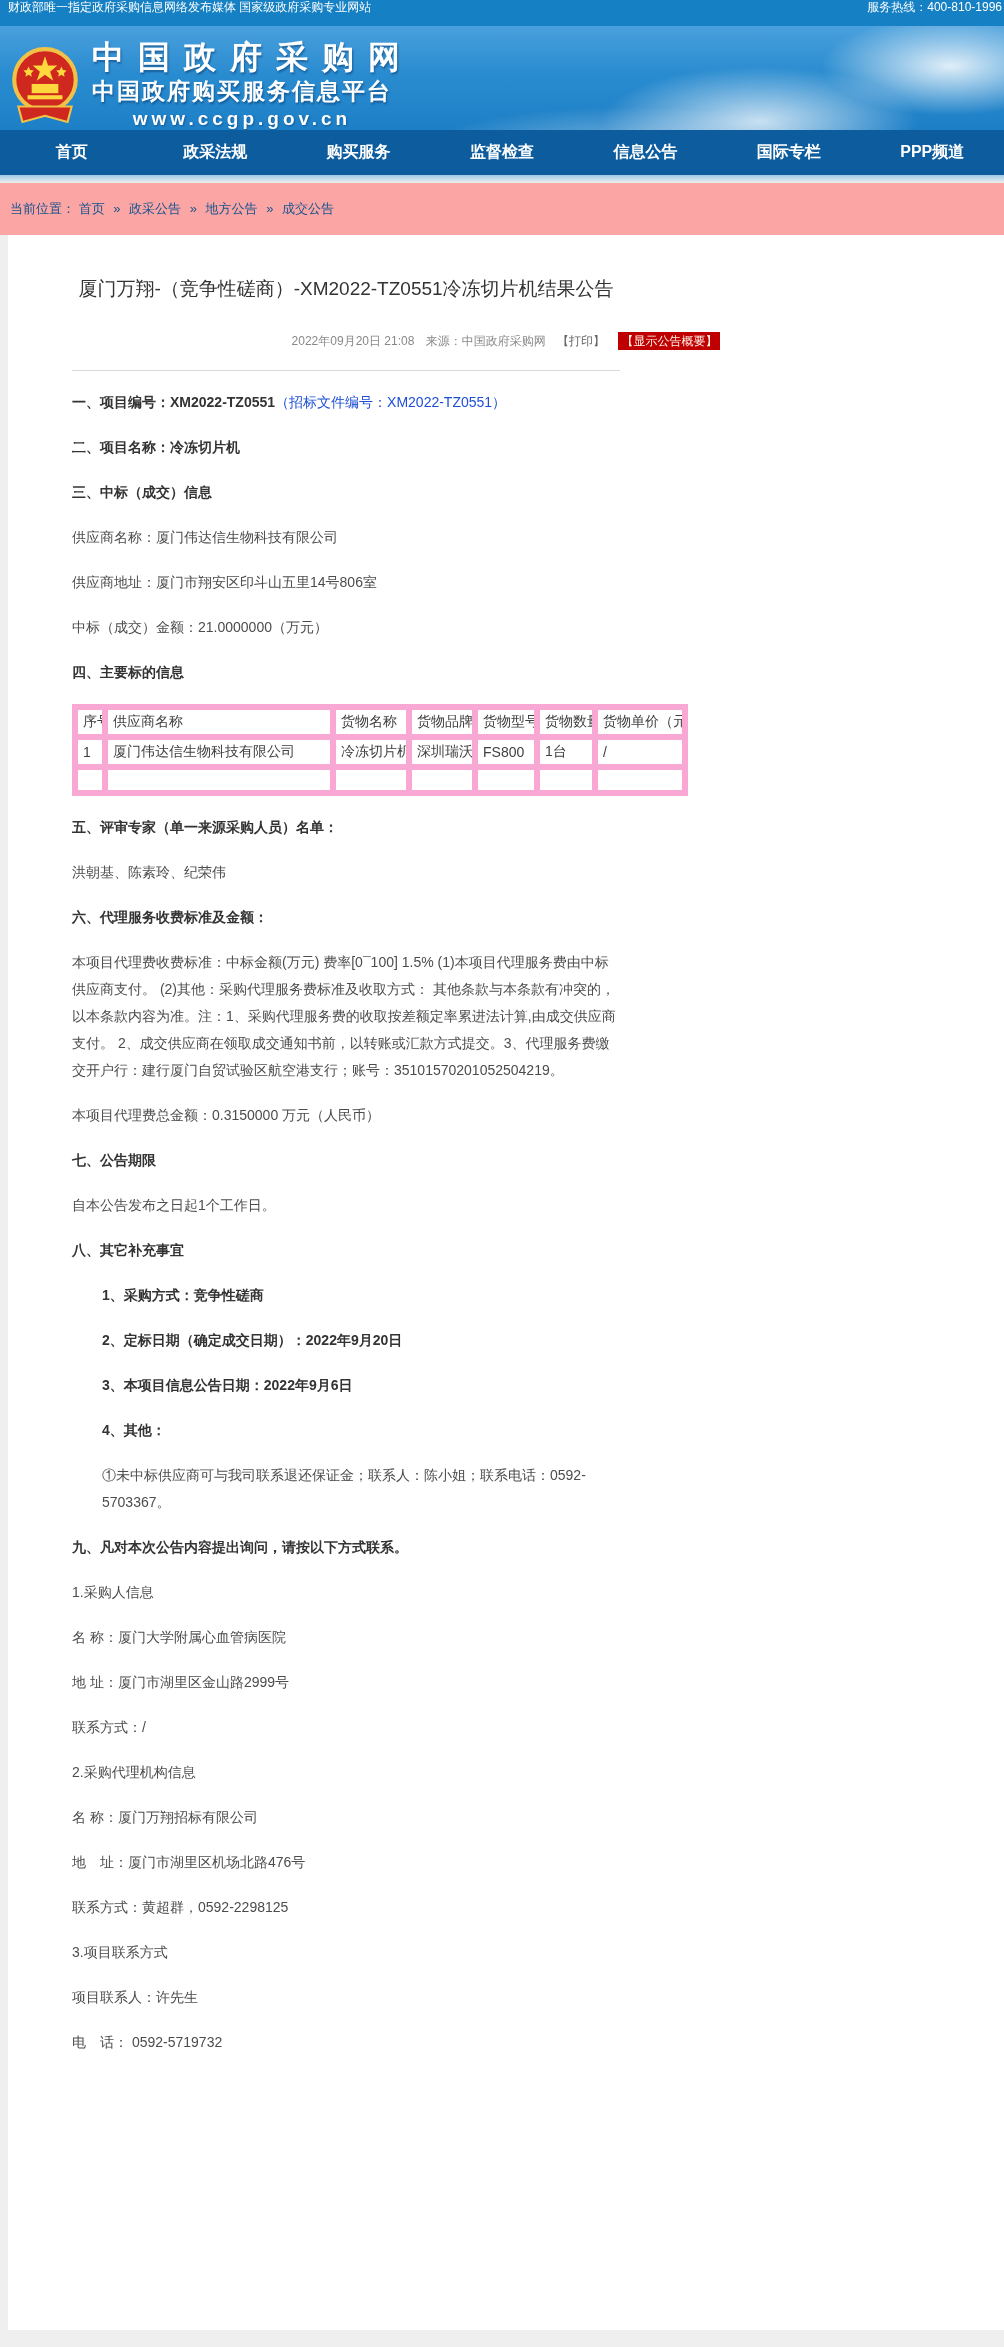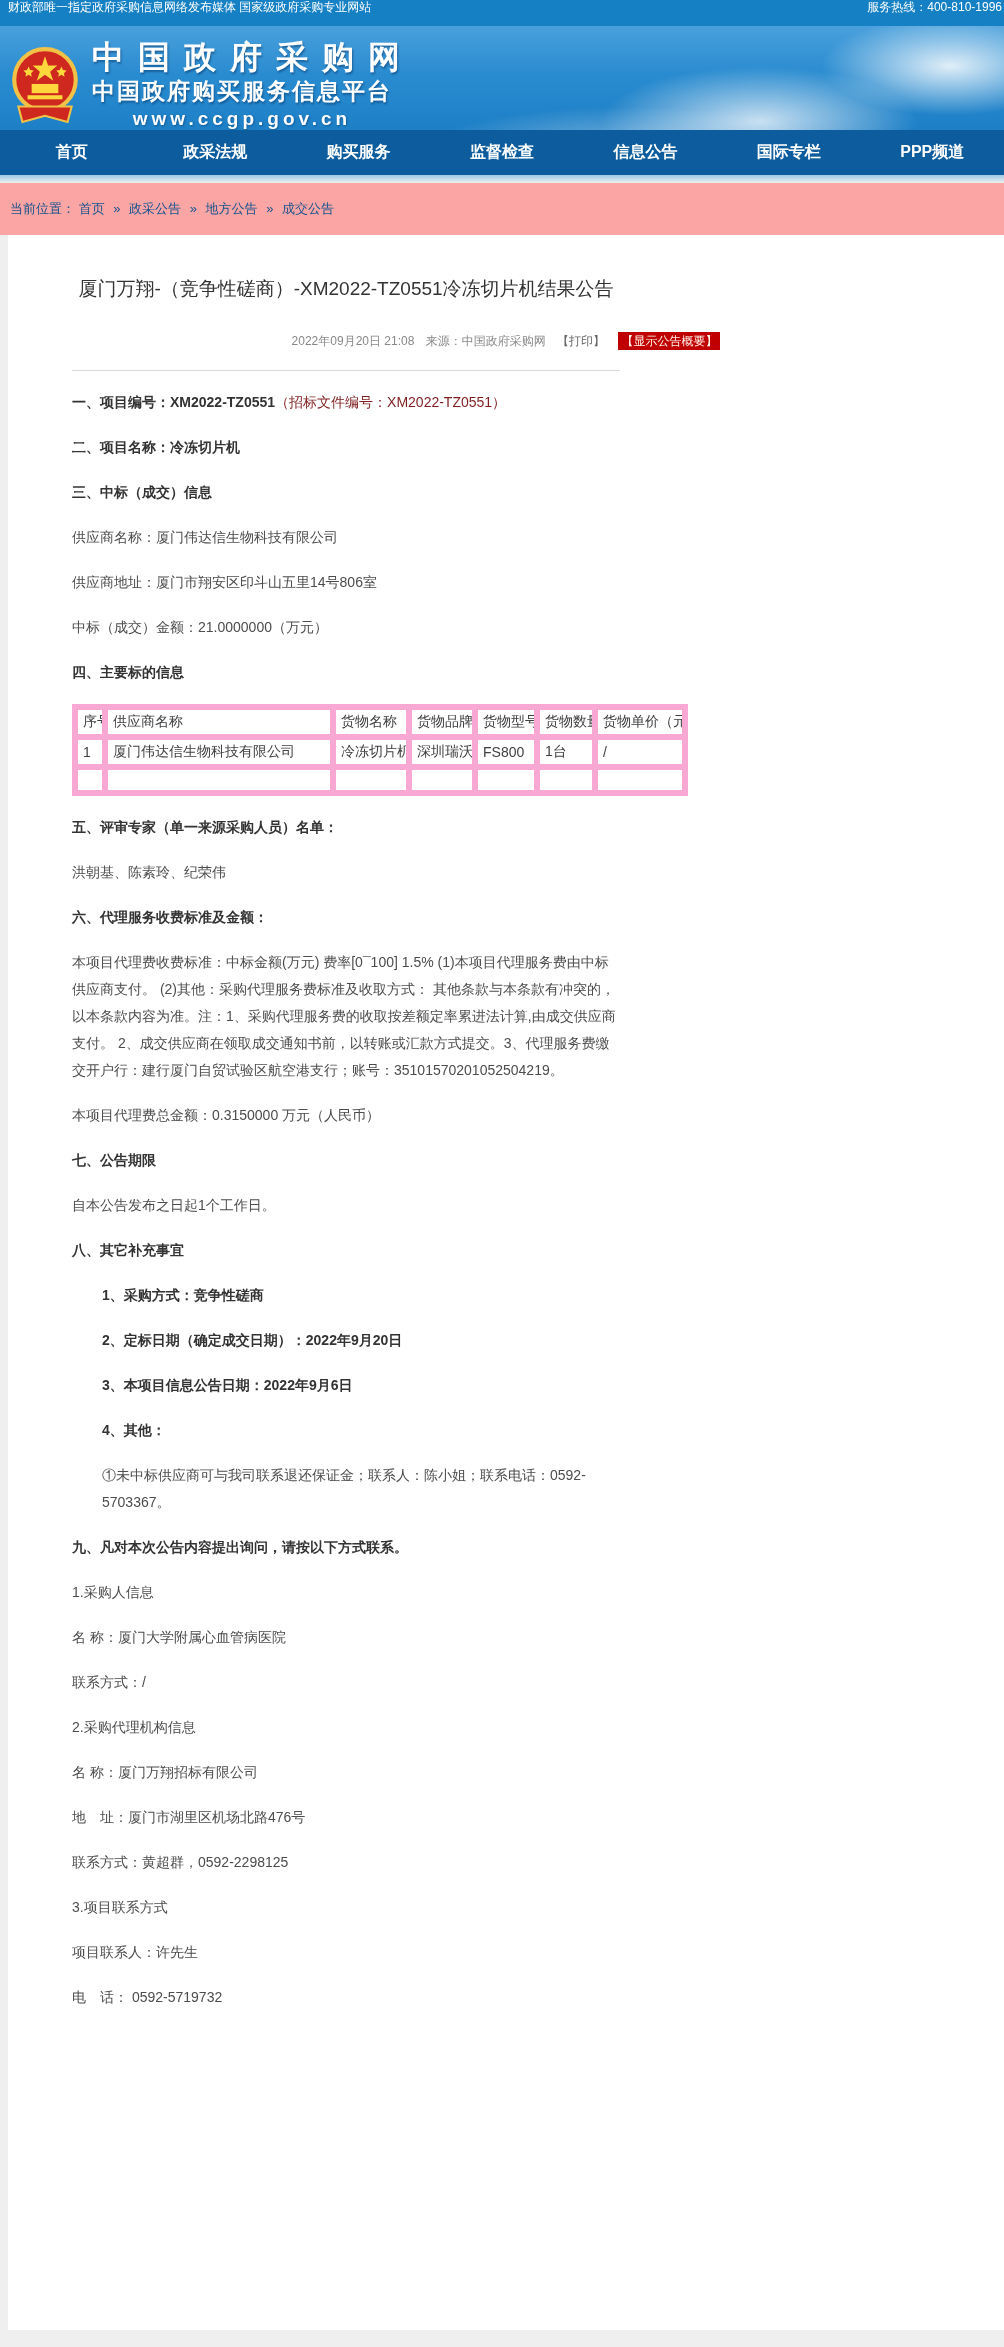--- a/index.html
+++ b/index.html
@@ -72,21 +72,21 @@
   .meta .badge {
     background: #c00000; color: #fff3e8; padding: 2px 3px; margin-left: 10px; cursor: pointer;
   }
   .divider { border: 0; border-top: 1px solid #d9d9d9; margin: 20px 0 10px 0; }
   .p, .h, .hb, .pi {
     font-size: 14px; line-height: 27px; margin: 18px 0; color: #4c4c4c;
   }
   .h  { font-weight: bold; color: #333; }
   .hb { font-weight: bold; color: #333; padding-left: 30px; }
   .pi { padding-left: 30px; }
-  .h .normal { font-weight: normal; color: #7f1d1d; }
+  .h .normal { font-weight: normal; color: #1d4ed8; }
   
   .bid-table {
     border-collapse: collapse; margin: 18px 0; border: 2px solid #000;
     table-layout: fixed; width: 610px;
   }
   .bid-table td {
     border: 6px solid #f9a8d4; font-size: 14px; color: #404040;
     padding: 3px 5px; height: 22px; overflow: hidden; white-space: nowrap;
   }
   .bid-table tr.empty td { height: 26px; }
@@ -217,20 +217,21 @@
     <p class="p">自本公告发布之日起1个工作日。</p>
     <p class="h">八、其它补充事宜</p>
     <p class="hb">1、采购方式：竞争性磋商</p>
     <p class="hb">2、定标日期（确定成交日期）：2022年9月20日</p>
     <p class="hb">3、本项目信息公告日期：2022年9月6日</p>
     <p class="hb">4、其他：</p>
     <p class="pi">①未中标供应商可与我司联系退还保证金；联系人：陈小姐；联系电话：0592-5703367。</p>
     <p class="h">九、凡对本次公告内容提出询问，请按以下方式联系。</p>
     <p class="p">1.采购人信息</p>
     <p class="p">名 称：厦门大学附属心血管病医院</p>
+    <p class="p">地 址：厦门市湖里区金山路2999号</p>
     <p class="p">联系方式：/</p>
     <p class="p">2.采购代理机构信息</p>
     <p class="p">名 称：厦门万翔招标有限公司</p>
     <p class="p">地　址：厦门市湖里区机场北路476号</p>
     <p class="p">联系方式：黄超群，0592-2298125</p>
     <p class="p">3.项目联系方式</p>
     <p class="p">项目联系人：许先生</p>
     <p class="p">电　话： 0592-5719732</p>
   </div>
 </div>

